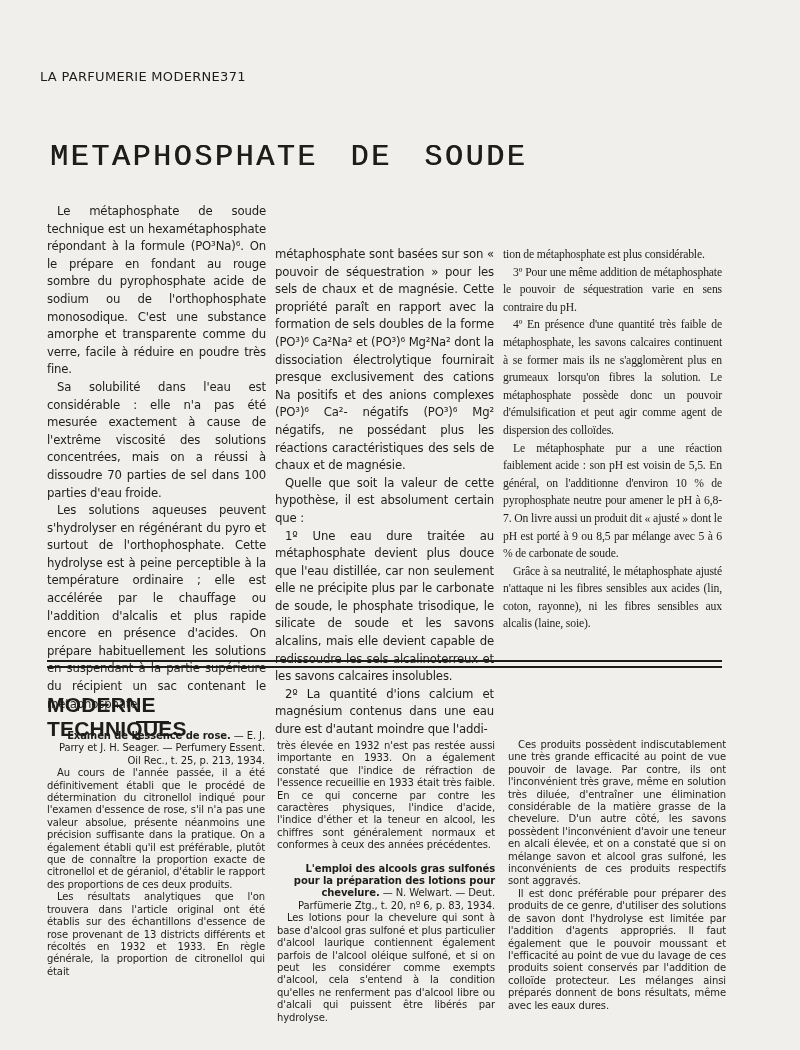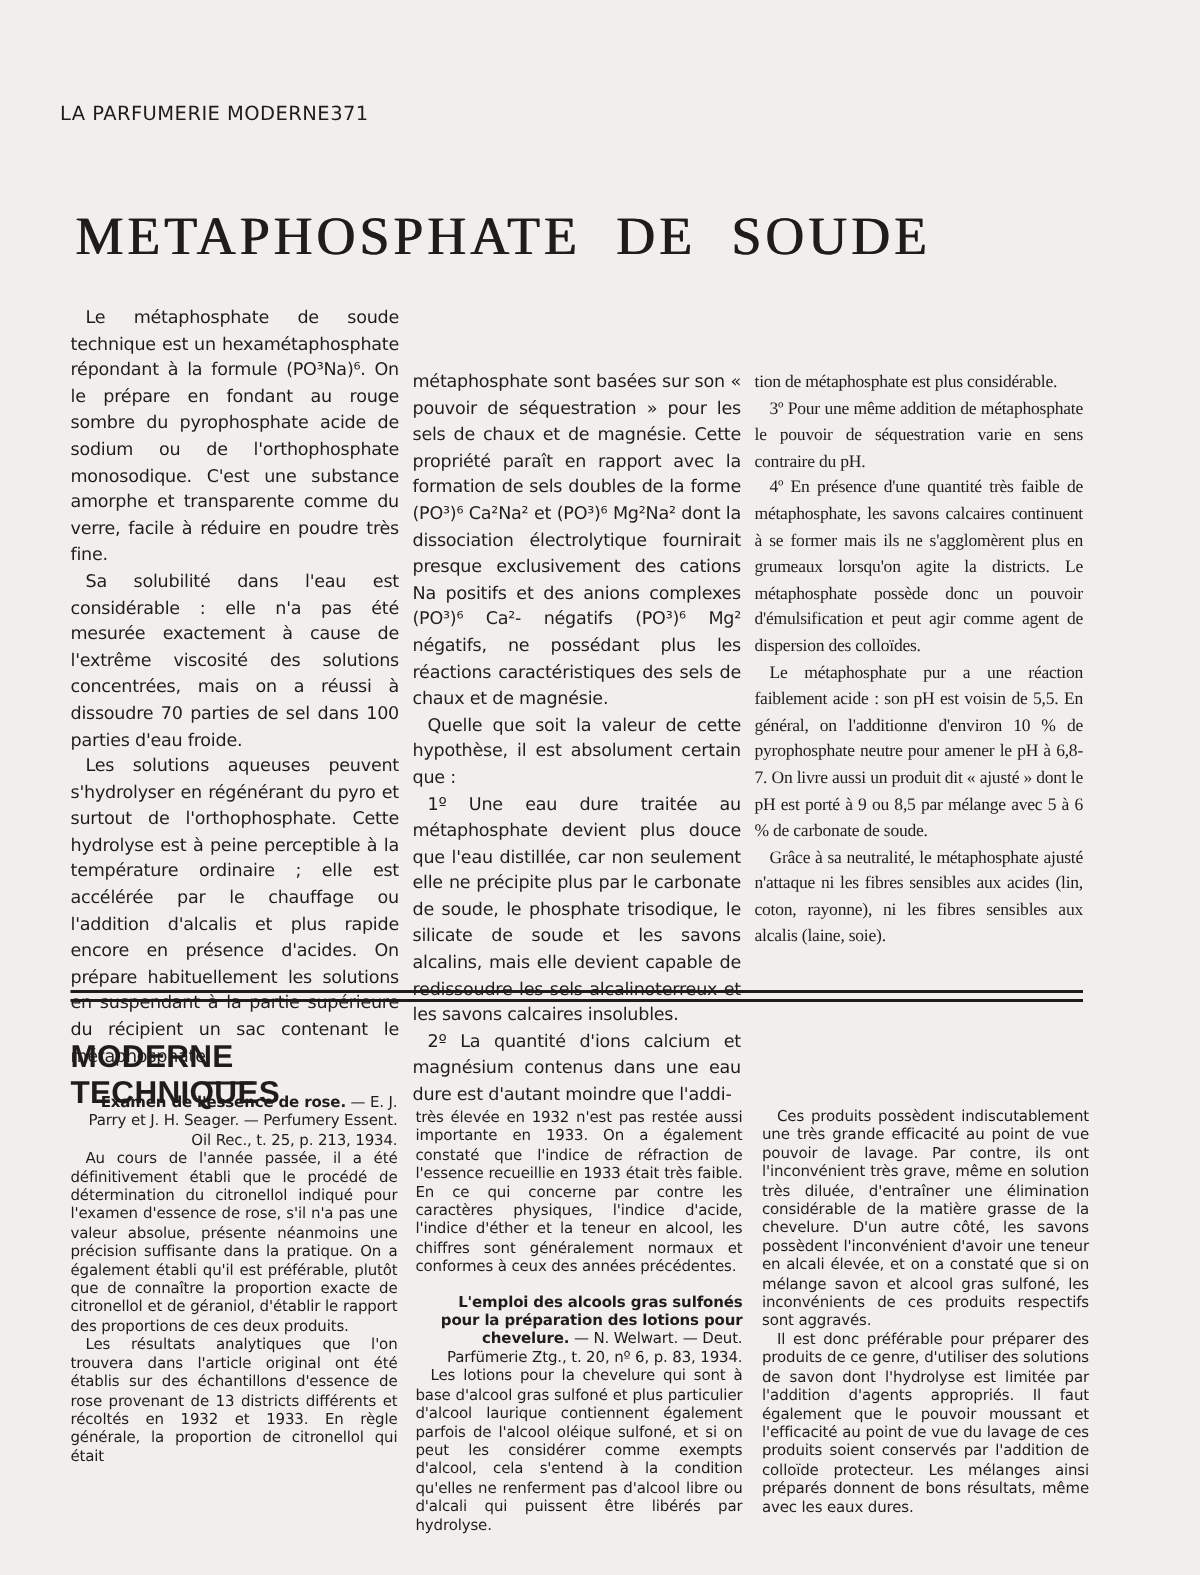--- a/index.html
+++ b/index.html
@@ -12,22 +12,22 @@
       font-family: "DejaVu Sans", sans-serif;
     }
     .running-head {
       position: absolute; top: 69px; left: 40px; width: 683px;
       display: flex; 
       font-size: 13px; letter-spacing: 0.3px;
       font-family: "DejaVu Sans", sans-serif;
     }
     .title {
       position: absolute; top: 133px; left: 50px; width: 660px;
-      font-family: Liberation Serif, serif;
-      font-size: 36px; font-weight: normal;
+      font-family: Liberation Mono, monospace;
+      font-size: 30px; font-weight: normal;
       letter-spacing: 2.6px; word-spacing: 12px;
       margin: 0; line-height: 48px;
       text-shadow: 0.6px 0 0 #1f1d1b;
     }
     .col {
       position: absolute;
       font-family: "DejaVu Sans", sans-serif;
       text-align: justify;
     }
     .top .col {
@@ -88,21 +88,21 @@
   </div>
   <div class="col c2">
     <p class="cont">métaphosphate sont basées sur son « pouvoir de séquestration » pour les sels de chaux et de magnésie. Cette propriété paraît en rapport avec la formation de sels doubles de la forme (PO³)⁶ Ca²Na² et (PO³)⁶ Mg²Na² dont la dissociation électrolytique fournirait presque exclusivement des cations Na positifs et des anions complexes (PO³)⁶ Ca²- négatifs (PO³)⁶ Mg² négatifs, ne possédant plus les réactions caractéristiques des sels de chaux et de magnésie.</p>
     <p>Quelle que soit la valeur de cette hypothèse, il est absolument certain que :</p>
     <p>1º Une eau dure traitée au métaphosphate devient plus douce que l'eau distillée, car non seulement elle ne précipite plus par le carbonate de soude, le phosphate trisodique, le silicate de soude et les savons alcalins, mais elle devient capable de redissoudre les sels alcalinoterreux et les savons calcaires insolubles.</p>
     <p>2º La quantité d'ions calcium et magnésium contenus dans une eau dure est d'autant moindre que l'addi-</p>
   </div>
   <div class="col c3">
     <p class="cont">tion de métaphosphate est plus considérable.</p>
     <p>3º Pour une même addition de métaphosphate le pouvoir de séquestration varie en sens contraire du pH.</p>
-    <p>4º En présence d'une quantité très faible de métaphosphate, les savons calcaires continuent à se former mais ils ne s'agglomèrent plus en grumeaux lorsqu'on agite la districts. Le métaphosphate possède donc un pouvoir d'émulsification et peut agir comme agent de dispersion des colloïdes.</p>
+    <p>4º En présence d'une quantité très faible de métaphosphate, les savons calcaires continuent à se former mais ils ne s'agglomèrent plus en grumeaux lorsqu'on fibres la solution. Le métaphosphate possède donc un pouvoir d'émulsification et peut agir comme agent de dispersion des colloïdes.</p>
     <p>Le métaphosphate pur a une réaction faiblement acide : son pH est voisin de 5,5. En général, on l'additionne d'environ 10 % de pyrophosphate neutre pour amener le pH à 6,8-7. On livre aussi un produit dit « ajusté » dont le pH est porté à 9 ou 8,5 par mélange avec 5 à 6 % de carbonate de soude.</p>
     <p>Grâce à sa neutralité, le métaphosphate ajusté n'attaque ni les fibres sensibles aux acides (lin, coton, rayonne), ni les fibres sensibles aux alcalis (laine, soie).</p>
   </div>
 </div>
 
 <div class="rule-double"></div>
 
 <h2 class="section-title">MODERNE TECHNIQUES</h2>
 <div class="section-rule"></div>
 

